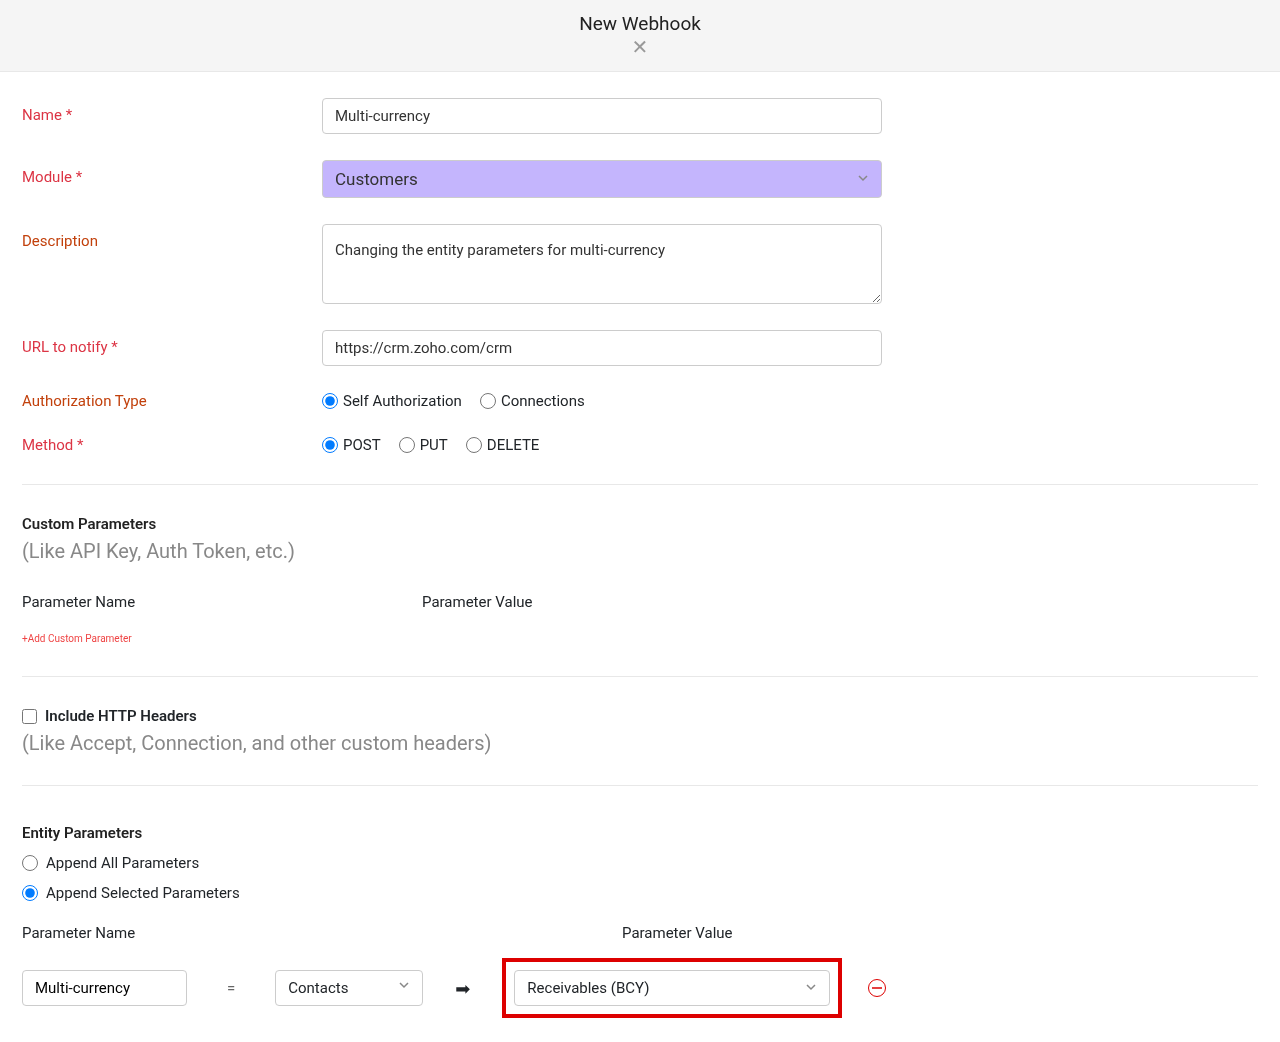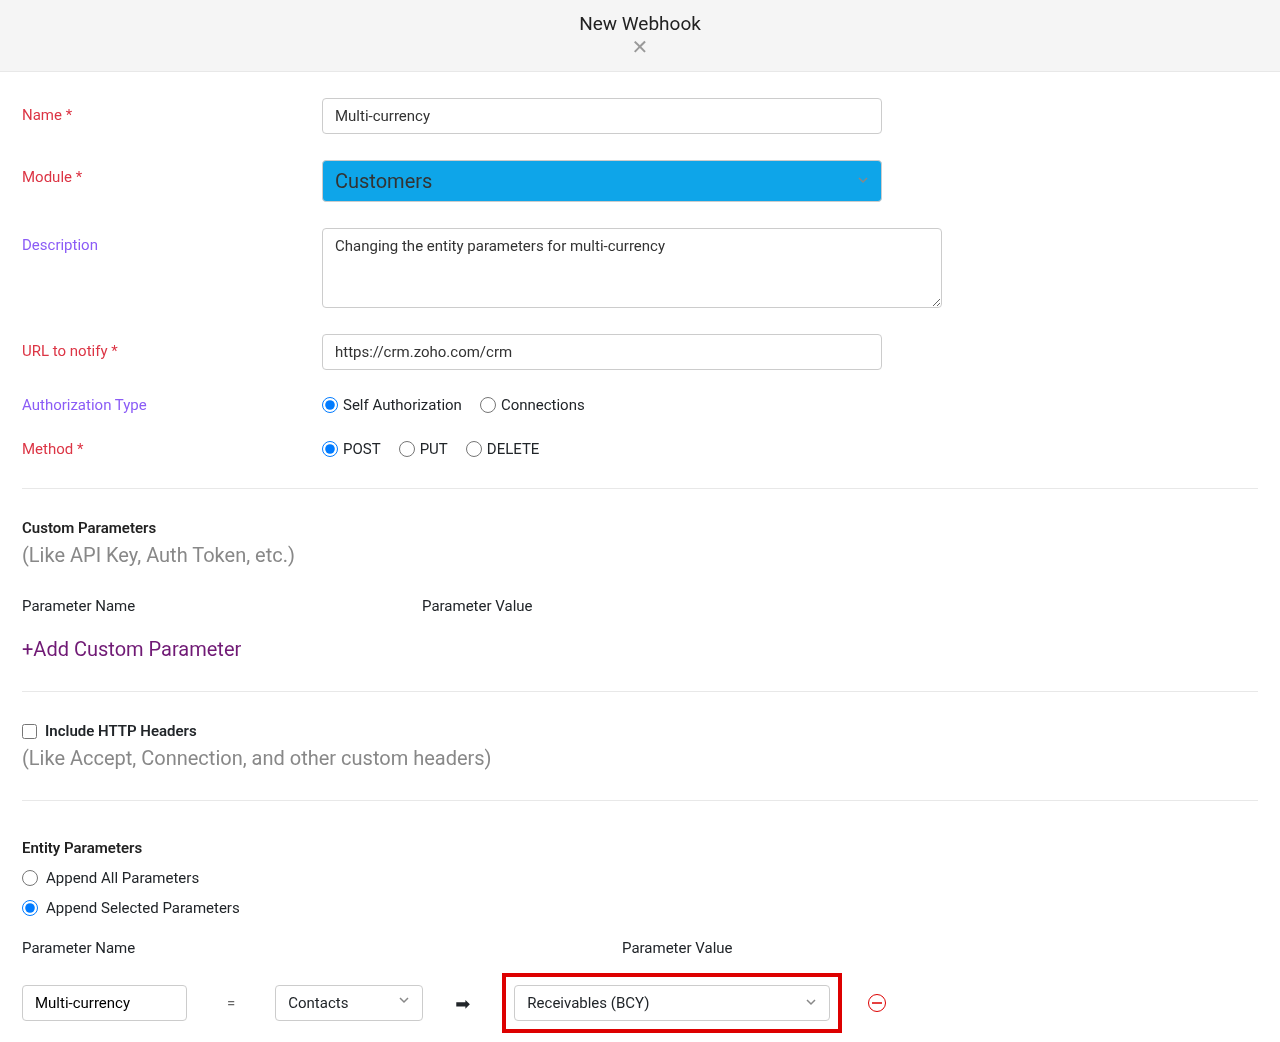--- a/index.html
+++ b/index.html
@@ -44,21 +44,21 @@
     
     .form-row {
       display: flex;
       align-items: flex-start;
       margin-top: 26px;
     }
     
     .form-label {
       width: 300px;
       font-size: 15px;
-      color: #8b5cf6;
+      color: #c2410c;
       padding-top: 8px;
     }
     
     .form-label.required {
       color: #dc3545;
     }
     
     .form-input {
       width: 560px;
       padding: 8px 12px;
@@ -66,32 +66,32 @@
       border-radius: 4px;
       font-size: 15px;
       color: #333;
     }
     
     .form-select {
       width: 560px;
       padding: 8px 12px;
       border: 1px solid #ccc;
       border-radius: 4px;
-      font-size: 20px;
+      font-size: 17px;
       color: #333;
-      background: #0ea5e9;
+      background: #c4b5fd;
       position: relative;
       display: flex;
       justify-content: space-between;
       align-items: center;
     }
     
     .form-textarea {
-      width: 620px;
-      padding: 8px 12px;
+      width: 560px;
+      padding: 16px 12px;
       border: 1px solid #ccc;
       border-radius: 4px;
       font-size: 15px;
       color: #333;
       height: 80px;
       resize: both;
       font-family: inherit;
     }
     
     .radio-group {
@@ -145,22 +145,22 @@
     
     .param-name-col {
       width: 400px;
     }
     
     .param-value-col {
       flex: 1;
     }
     
     .add-link {
-      color: #701a75;
-      font-size: 20px;
+      color: #ef4444;
+      font-size: 10px;
       margin-top: 22px;
       display: inline-block;
       cursor: pointer;
     }
     
     .checkbox-row {
       display: flex;
       align-items: center;
       gap: 8px;
       margin-top: 30px;

